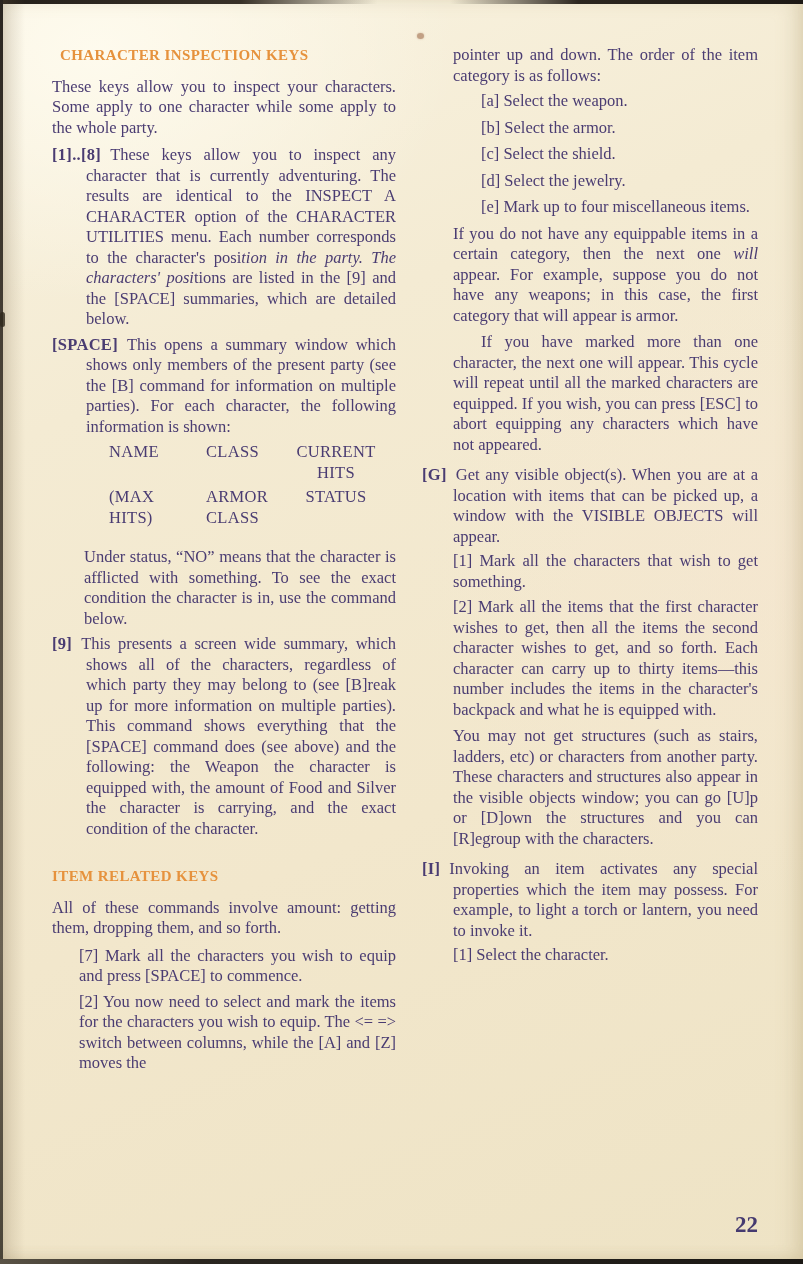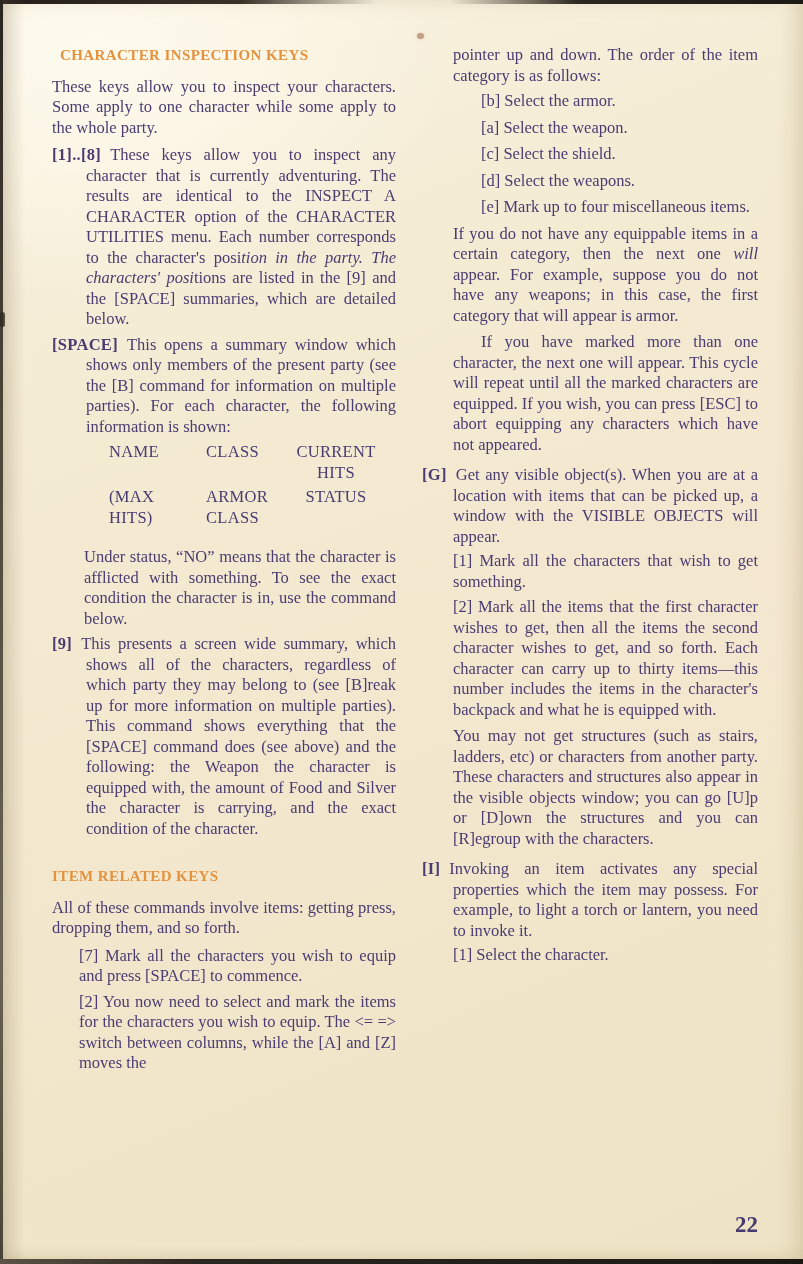--- a/index.html
+++ b/index.html
@@ -96,36 +96,36 @@
 
       <p class="sub" style="padding-left:32px;">Under status, “NO” means that the character is afflicted with something. To see the exact condition the character is in, use the command below.</p>
     </div>
 
     <div class="entry">
       <p class="entry-head"><span class="key">[9]</span><span>This presents a screen wide summary, which shows all of the characters, regardless of which party they may belong to (see [B]reak up for more information on multiple parties). This command shows everything that the [SPACE] command does (see above) and the following: the Weapon the character is equipped with, the amount of Food and Silver the character is carrying, and the exact condition of the character.</span></p>
     </div>
 
     <div class="h-orange h2-space">ITEM RELATED KEYS</div>
 
-    <p class="base">All of these commands involve items: getting press, dropping them, and so forth.</p>
+    <p class="base">All of these commands involve amount: getting them, dropping them, and so forth.</p>
 
     <div class="entry">
       <p class="sub">[7]  Mark all the characters you wish to equip and press [SPACE] to commence.</p>
       <p class="sub">[2]  You now need to select and mark the items for the characters you wish to equip. The &lt;= =&gt; switch between columns, while the [A] and [Z] moves the</p>
     </div>
   </div>
 
   <div class="col col-right">
     <p class="plain" style="margin-top:0;">pointer up and down. The order of the item category is as follows:</p>
 
     <div class="list">
+      <p class="list-item">[a]  Select the weapon.</p>
       <p class="list-item">[b]  Select the armor.</p>
-      <p class="list-item">[a]  Select the weapon.</p>
       <p class="list-item">[c]  Select the shield.</p>
-      <p class="list-item">[d]  Select the weapons.</p>
+      <p class="list-item">[d]  Select the jewelry.</p>
       <p class="list-item">[e]  Mark up to four miscellaneous items.</p>
     </div>
 
     <p class="plain"><span>If you do not have any equippable items in a certain category, then the next one </span><i>will</i><span> appear. For example, suppose you do not have any weapons; in this case, the first category that will appear is armor.</span></p>
 
     <p class="plain indent-first">If you have marked more than one character, the next one will appear. This cycle will repeat until all the marked characters are equipped. If you wish, you can press [ESC] to abort equipping any characters which have not appeared.</p>
 
     <div class="entry" style="margin-top:10px;">
       <p class="entry-head"><span class="key">[G]</span><span>Get any visible object(s). When you are at a location with items that can be picked up, a window with the VISIBLE OBJECTS will appear.</span></p>
       <p class="sub">[1]  Mark all the characters that wish to get something.</p>

